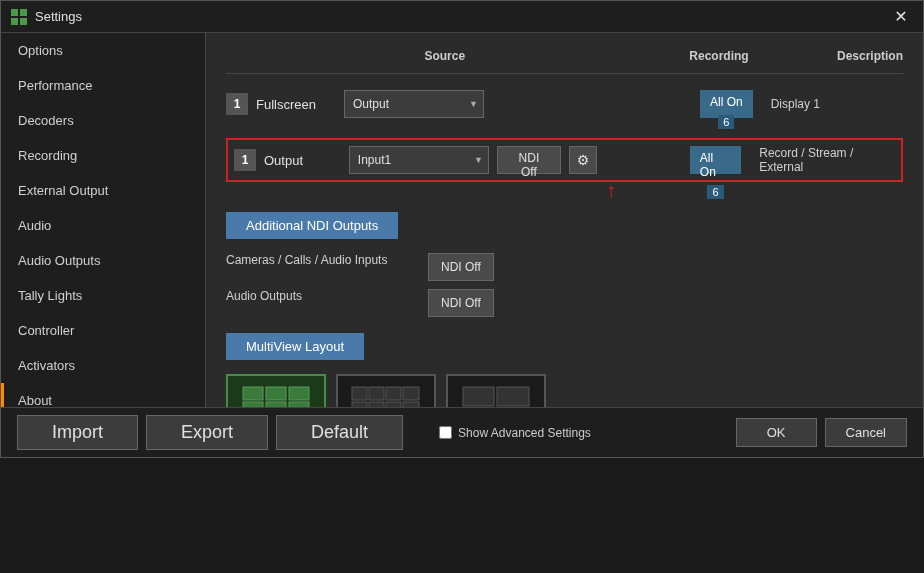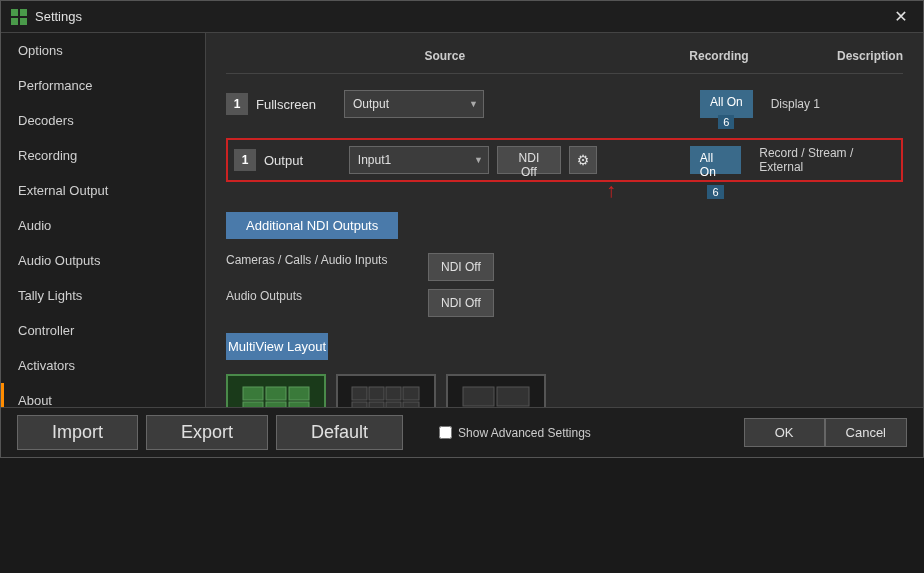--- a/index.html
+++ b/index.html
@@ -210,21 +210,21 @@
     }
     .ndi-row-label {
       width: 200px;
       font-size: 12px;
       color: #d0d0d0;
     }
     .multiview-btn {
       background: #4a7aaa;
       border: none;
       color: #fff;
-      padding: 6px 2px;
+      padding: 6px 20px;
       font-size: 13px;
       cursor: pointer;
       margin-bottom: 14px;
       display: inline-block;
     }
     .layout-options {
       display: flex;
       gap: 10px;
       margin-bottom: 14px;
     }
@@ -267,21 +267,21 @@
     }
     .footer-left { display: flex; gap: 8px; align-items: center; }
     .footer-btn {
       background: #3c3c3c;
       border: 1px solid #666;
       color: #e0e0e0;
       padding: 6px 34px;
       font-size: 18px;
       cursor: pointer;
     }
-    .footer-right { display: flex; align-items: center; }
+    .footer-right { display: flex; gap: 8px; align-items: center; }
     .ok-btn {
       background: #3c3c3c;
       border: 1px solid #666;
       color: #e0e0e0;
       padding: 6px 30px;
       font-size: 13px;
       cursor: pointer;
     }
     .cancel-btn {
       background: #3c3c3c;

